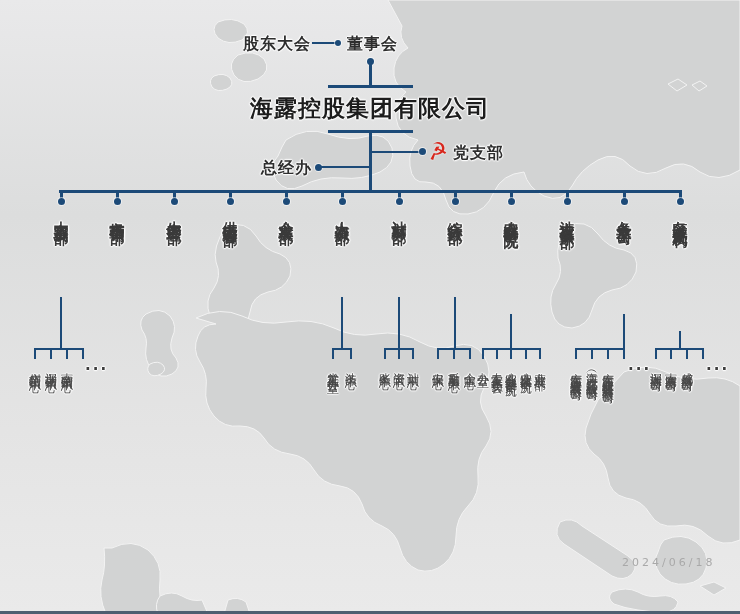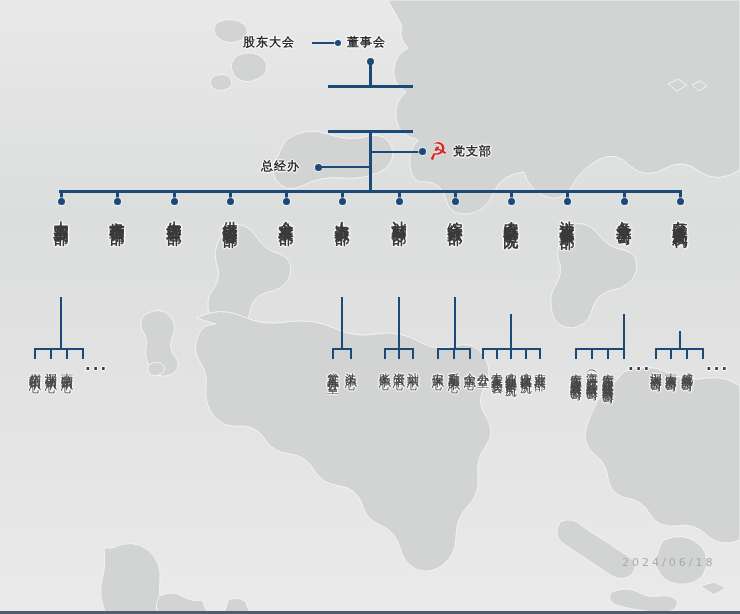--- a/index.html
+++ b/index.html
@@ -6,21 +6,21 @@
   body{font-family:"DejaVu Sans","Liberation Sans",sans-serif;}
   #stage{position:relative;width:740px;height:614px;overflow:hidden;
          background:linear-gradient(180deg,#e9e9ea 0%,#dcdddd 35%,#e4e4e4 70%,#eaeaea 100%);}
   #stage svg.map{position:absolute;left:0;top:0;}
   
   .nline{position:absolute;background:#1c4a78;}
   .ndot{position:absolute;background:#1c4a78;border-radius:50%;
         box-shadow:0 0 0 1px rgba(255,255,255,.55);}
   
   .glow{text-shadow:-1px 0 1px #fff,1px 0 1px #fff,0 -1px 1px #fff,0 1px 1px #fff,0 0 3px #fff;}
-  .topnode{position:absolute;font-size:12px;font-weight:bold;color:#2e2e2e;
+  .topnode{position:absolute;font-size:16px;font-weight:bold;color:#2e2e2e;
            letter-spacing:1px;white-space:nowrap;}
   .company{position:absolute;left:0;top:93px;width:740px;text-align:center;
            font-size:23px;font-weight:bold;color:#1d1d1d;letter-spacing:1px;}
   .vdept{position:absolute;writing-mode:vertical-rl;text-orientation:mixed;
          font-size:15px;line-height:18px;font-weight:bold;color:#3a3a3a;letter-spacing:2px;}
   .vchild{position:absolute;writing-mode:vertical-rl;text-orientation:mixed;
           font-size:12px;line-height:15px;font-weight:normal;color:#474747;letter-spacing:1.5px;}
   .more{position:absolute;font-size:15px;font-weight:bold;color:#3c3c3c;letter-spacing:2px;}
   .party-icon{position:absolute;left:427px;top:138px;font-size:23px;color:#d7281e;
               transform:rotate(-12deg);text-shadow:0 0 2px #fff;}
@@ -75,20 +75,21 @@
 
   <div class="nline" style="left:312px;top:42px;width:25px;height:2px;"></div>
   <div class="ndot" style="left:335px;top:40px;width:6px;height:6px;"></div>
 
   <span class="topnode glow" style="left:347px;top:34px;">董事会</span>
 
   <div class="ndot" style="left:367px;top:58px;width:7px;height:7px;"></div>
   <div class="nline" style="left:369px;top:61px;width:3px;height:26px;"></div>
   <div class="nline" style="left:328px;top:85px;width:85px;height:3px;"></div>
 
+  <h1 class="company glow" style="margin:0;">海露控股集团有限公司</h1>
 
   <div class="nline" style="left:328px;top:130px;width:85px;height:3px;"></div>
   <div class="nline" style="left:369px;top:130px;width:3px;height:63px;"></div>
 
   <div class="nline" style="left:370px;top:151px;width:50px;height:2px;"></div>
   <div class="ndot" style="left:419px;top:148px;width:7px;height:7px;"></div>
   <span class="party-icon">☭</span>
   <span class="topnode glow" style="left:453px;top:143px;">党支部</span>
 
   <span class="topnode glow" style="left:261px;top:158px;">总经办</span>

